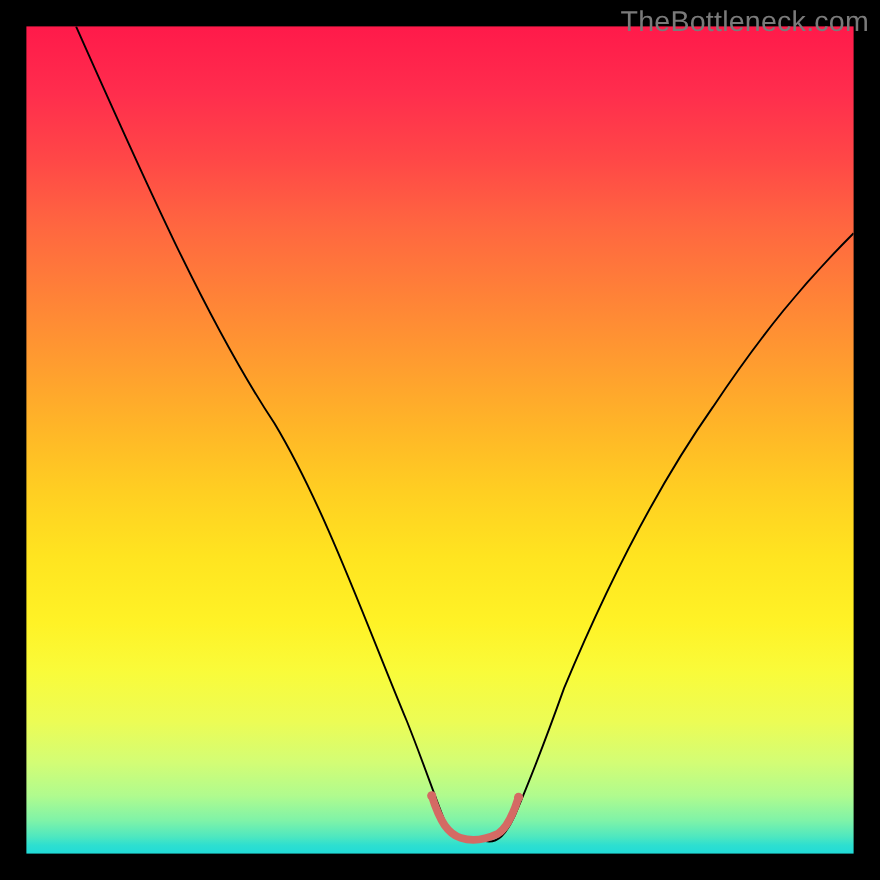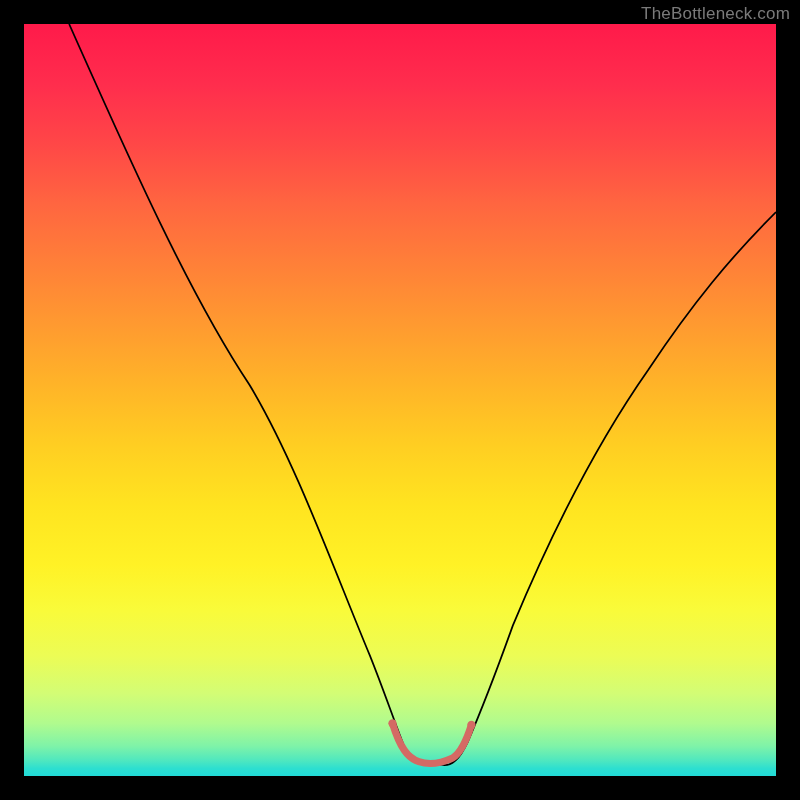--- a/index.html
+++ b/index.html
@@ -52,21 +52,21 @@
     top: 0;
     width: 752px;
     height: 752px;
     pointer-events: none;
   }
   .watermark {
     position: absolute;
     top: 4px;
     right: 10px;
     color: #7a7a7a;
-    font-size: 17px;
+    font-size: 26px;
     font-weight: 500;
     letter-spacing: 0.2px;
   }
 </style>
 </head>
 <body>
 
 <div class="frame">
   <div class="plot-area">
 

